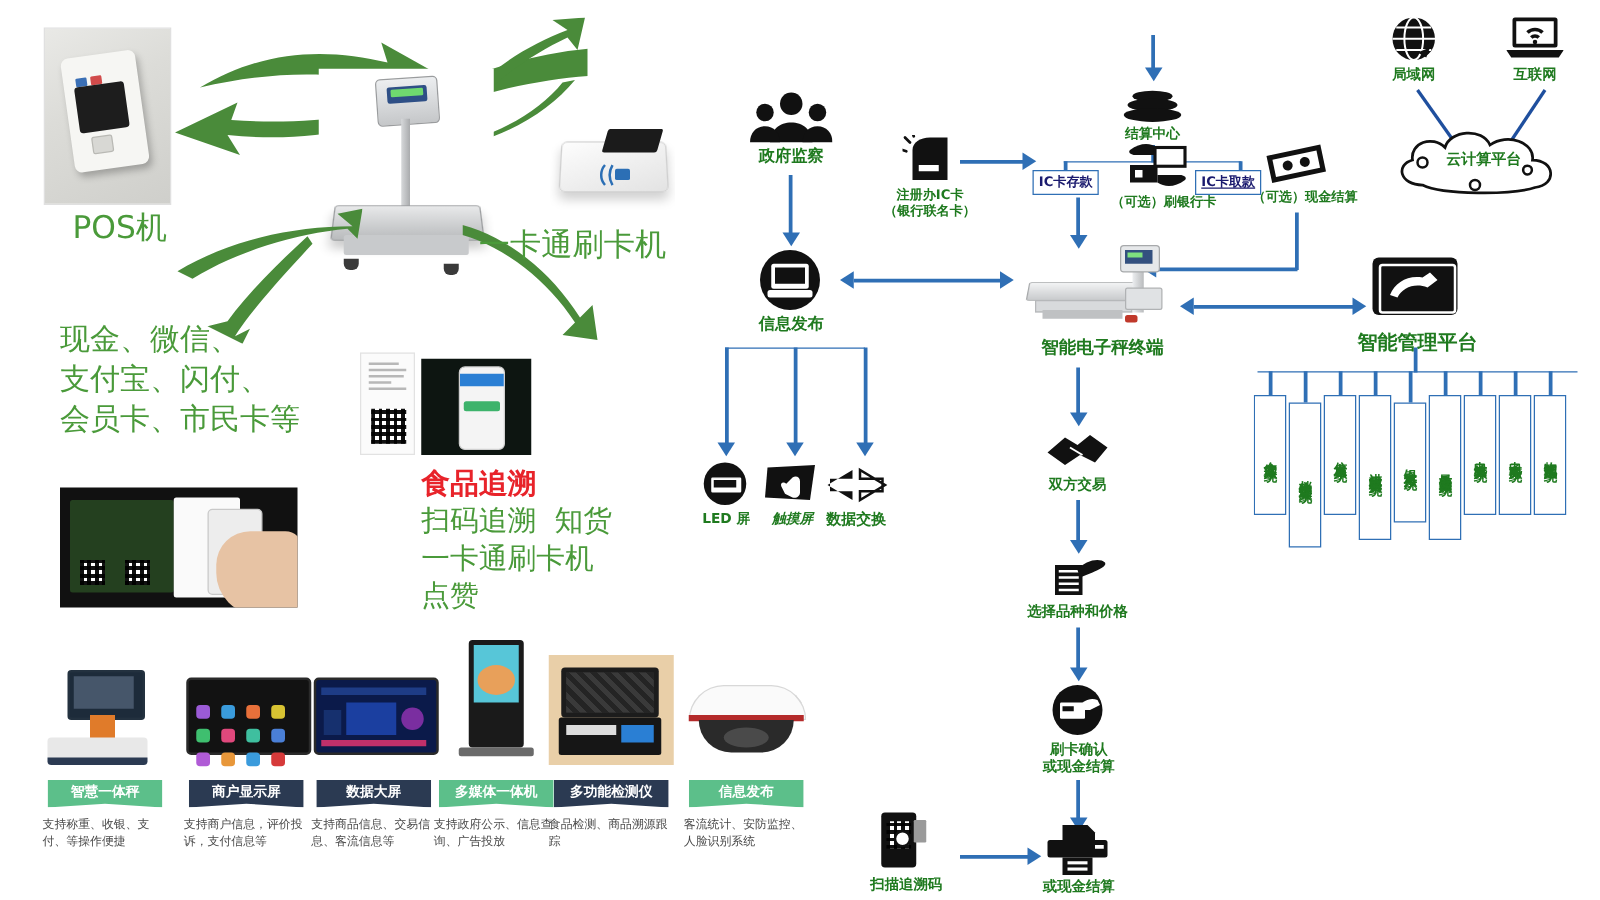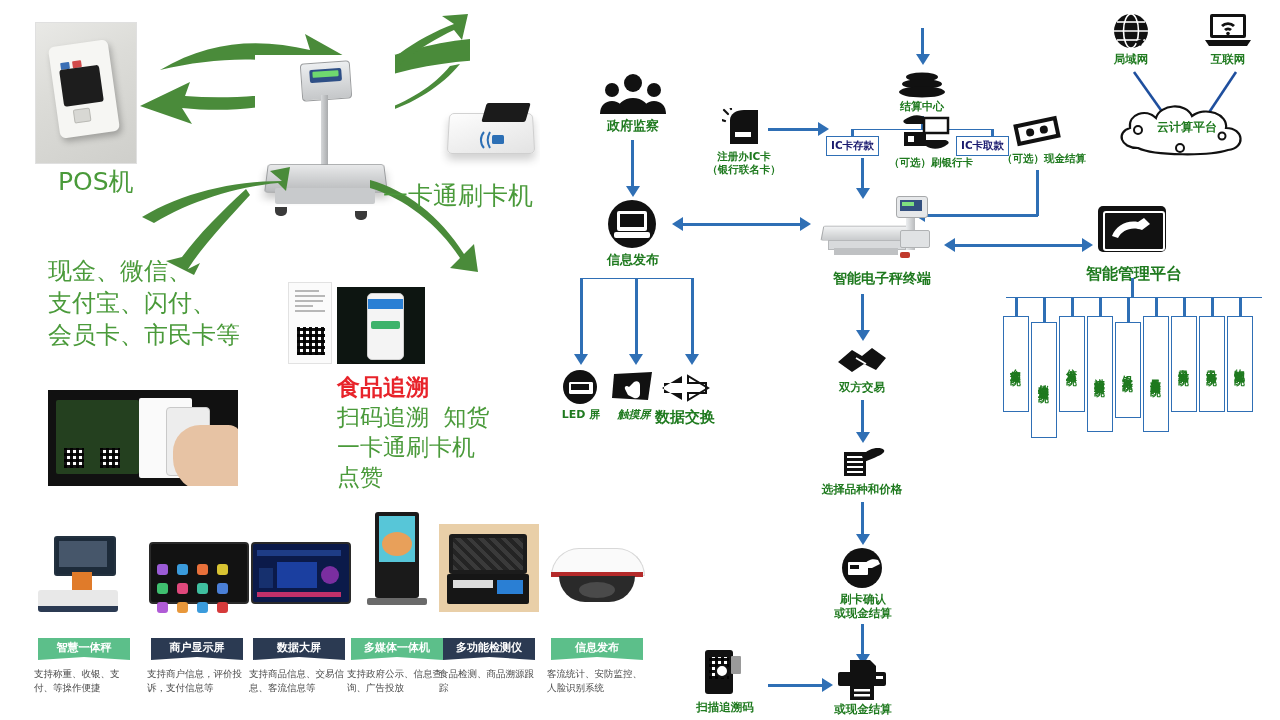--- a/index.html
+++ b/index.html
@@ -51,21 +51,21 @@
   .phone-green{position:absolute;left:8%;top:42%;width:84%;height:12%;background:#3db36b;border-radius:2px;}
   
   .tablet-photo{background:#111;}
   .tb-screen{position:absolute;left:4%;top:10%;width:44%;height:78%;background:#24401f;border-radius:2px;}
   .tb-white{position:absolute;left:48%;top:8%;width:28%;height:84%;background:#fafafa;border-radius:2px;}
   .tb-phone{position:absolute;left:62%;top:18%;width:22%;height:70%;background:#ededed;border-radius:4px;border:1px solid #c9c9c9;}
   .hand{position:absolute;right:-2%;bottom:-6%;width:36%;height:70%;background:#e7c3a4;border-radius:40% 20% 10% 50%;}
   
   .prod-card{position:absolute;width:104px;}
   .prod-img{width:104px;height:86px;position:relative;}
-  .badge{position:relative;width:92px;margin:24px auto 0;height:22px;color:#fff;font-size:11px;
+  .badge{position:relative;width:92px;margin:10px auto 0;height:22px;color:#fff;font-size:11px;
      font-weight:bold;text-align:center;line-height:20px;
      clip-path:polygon(0 0,100% 0,100% 100%,50% 86%,0 100%);}
   .badge.green{background:#5cbf8a;}
   .badge.dark{background:#2b3a52;}
   .prod-desc{font-size:9.5px;color:#4a4a4a;line-height:1.5;margin-top:7px;padding:0 2px;}
   
   .dlbl{position:absolute;color:#1f7a1f;font-weight:bold;font-size:11.5px;text-align:center;white-space:pre;line-height:1.25;}
   .ico{position:absolute;}
   .arrow-v,.arrow-h{position:absolute;background:#2f6fb5;}
   .arrow-v{width:3px;}
@@ -319,21 +319,21 @@
   <svg class="ico" style="left:612px;top:370px;width:44px;height:34px" viewBox="0 0 44 34">
     <path d="M2 4 L40 2 L36 30 L0 28 Z" fill="#111"></path>
     <path d="M22 12 c3 -2 6 0 6 3 l0 9 c0 3 -3 5 -6 4 l-6 -3 l-3 -6 c-1 -3 2 -4 4 -2 z" fill="#fff"></path>
   </svg>
   <div class="dlbl" style="left:606px;top:408px;width:56px;font-size:11px;font-style:italic;">触摸屏</div>
 
   <svg class="ico" style="left:660px;top:372px;width:50px;height:32px" viewBox="0 0 50 32">
     <path d="M20 4 L20 11 L2 11 L2 21 L20 21 L20 28 L0 16 Z" fill="#111" transform="translate(2,0)"></path>
     <path d="M28 4 L28 11 L46 11 L46 21 L28 21 L28 28 L48 16 Z" fill="#fff" stroke="#111" stroke-width="2"></path>
   </svg>
-  <div class="dlbl" style="left:654px;top:408px;width:62px;font-size:15px;">数据交换</div>
+  <div class="dlbl" style="left:654px;top:408px;width:62px;font-size:12px;">数据交换</div>
 
   <svg class="ico" style="left:722px;top:108px;width:42px;height:38px" viewBox="0 0 42 38">
     <path d="M8 36 L8 12 C8 6 14 2 22 2 L36 2 L36 36 Z" fill="#111"></path>
     <g stroke="#111" stroke-width="2.2" stroke-linecap="round">
       <path d="M6 6 L2 2"></path>
         <path d="M3 13 L0 12"></path>
         <path d="M9 1 L8 -2"></path>
     </g>
     <rect x="13" y="24" width="16" height="5" fill="#fff"></rect>
   </svg>
@@ -353,21 +353,21 @@
     </g>
   </svg>
   <div class="dlbl" style="left:880px;top:100px;width:84px;font-size:11px;">结算中心</div>
 
   <div class="arrow-v" style="left:921px;top:116px;height:14px"></div>
   <div class="bline" style="left:851px;top:129px;width:142px;height:0;border-width:1.6px 0 0 0;"></div>
   <div class="arrow-v" style="left:851px;top:129px;height:9px"></div>
   <div class="arrow-v" style="left:991px;top:129px;height:9px"></div>
 
   <div class="icbox" style="left:826px;top:136px;">IC卡存款</div>
-  <div class="icbox" style="left:956px;top:136px;">IC卡取款</div>
+  <div class="icbox" style="left:956px;top:136px;text-decoration:underline;">IC卡取款</div>
 
   <svg class="ico" style="left:902px;top:110px;width:48px;height:44px" viewBox="0 0 48 44">
     <g fill="#111">
       <path d="M2 10 C10 4 18 4 24 8 L24 14 L6 14 C3 14 0 12 2 10 Z"></path>
       <rect x="22" y="8" width="24" height="15" fill="#fff" stroke="#111" stroke-width="2.5"></rect>
       <path d="M46 34 C38 40 30 40 24 36 L24 30 L42 30 C45 30 48 32 46 34 Z"></path>
       <rect x="2" y="22" width="22" height="14" fill="#111"></rect>
       <rect x="6" y="26" width="6" height="6" fill="#fff"></rect>
     </g>
   </svg>

